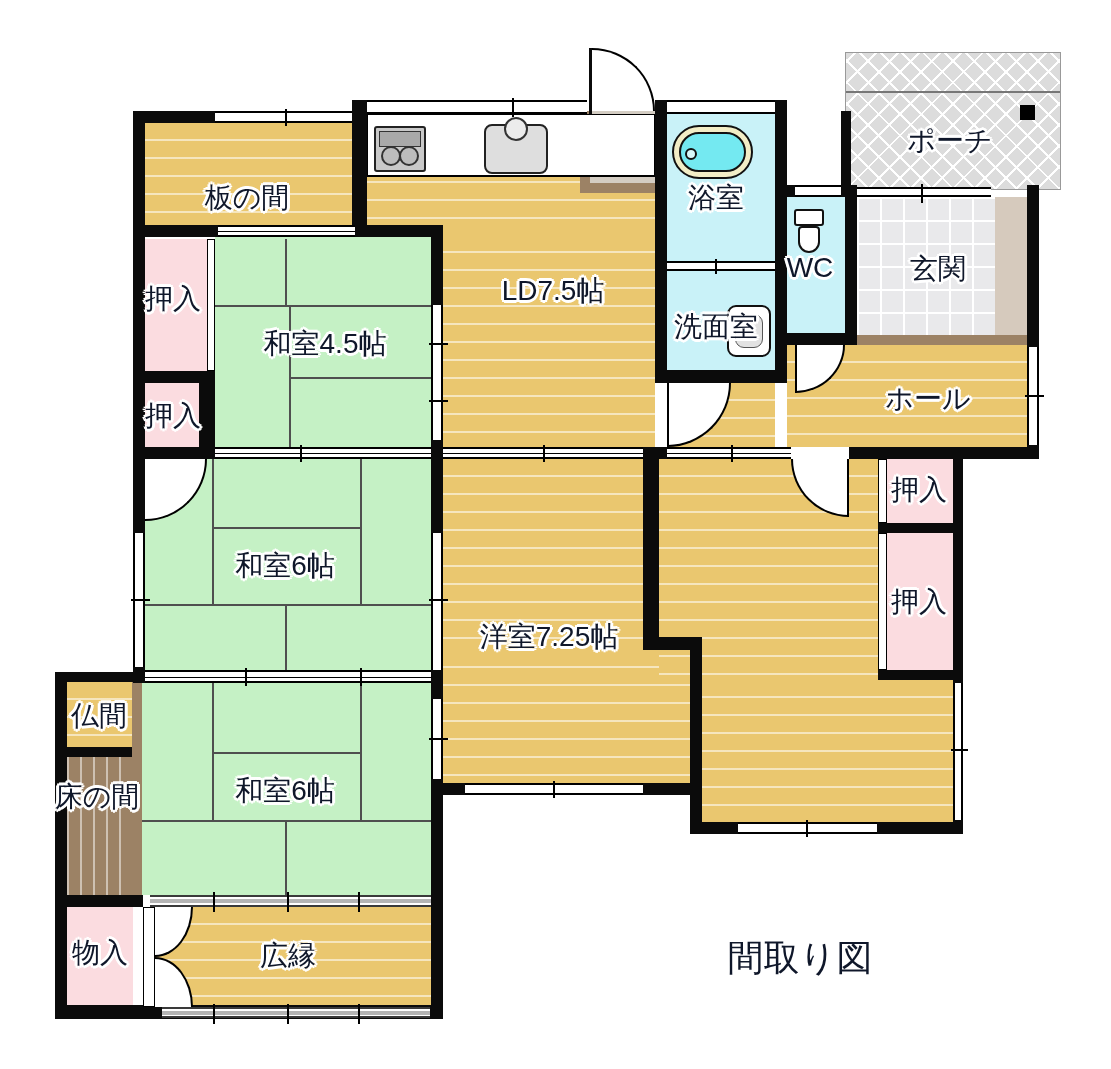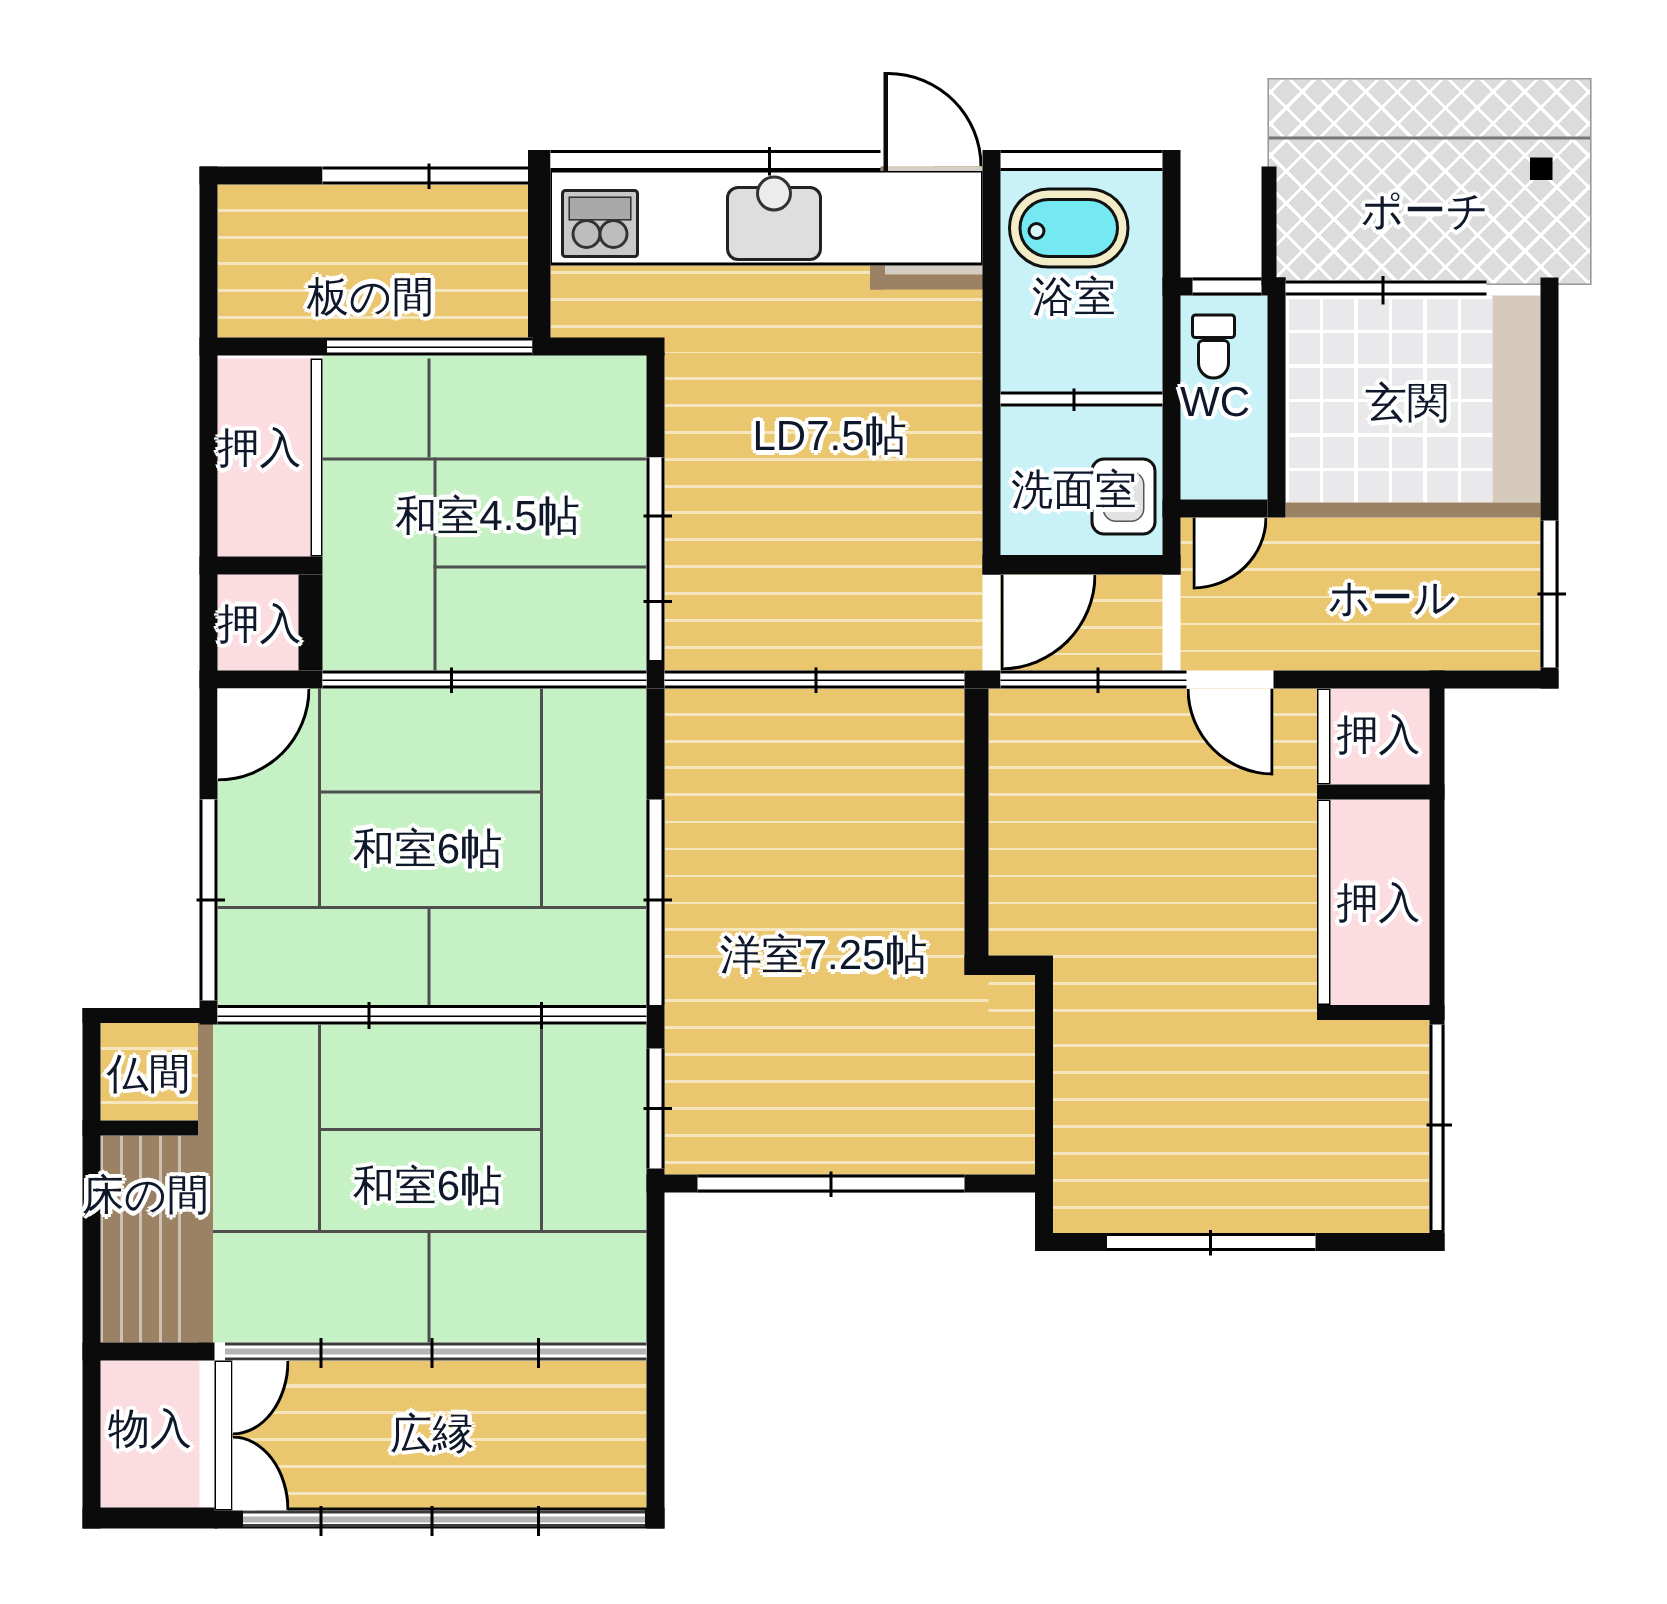--- a/index.html
+++ b/index.html
@@ -256,14 +256,15 @@
   <div class="lbl" style="left:928px;top:399px;">ホール</div>
   <div class="lbl" style="left:285px;top:566px;">和室6帖</div>
   <div class="lbl" style="left:285px;top:791px;">和室6帖</div>
   <div class="lbl" style="left:549px;top:637px;text-align:center;">洋室7.25帖</div>
   <div class="lbl" style="left:919px;top:490px;">押入</div>
   <div class="lbl" style="left:919px;top:602px;">押入</div>
   <div class="lbl" style="left:99px;top:716px;">仏間</div>
   <div class="lbl" style="left:97px;top:797px;">床の間</div>
   <div class="lbl" style="left:100px;top:953px;">物入</div>
   <div class="lbl" style="left:288px;top:956px;">広縁</div>
+  <div class="lbl title-lbl" style="left:800px;top:958px;">間取り図</div>
 
 </div>
 
 </body></html>

